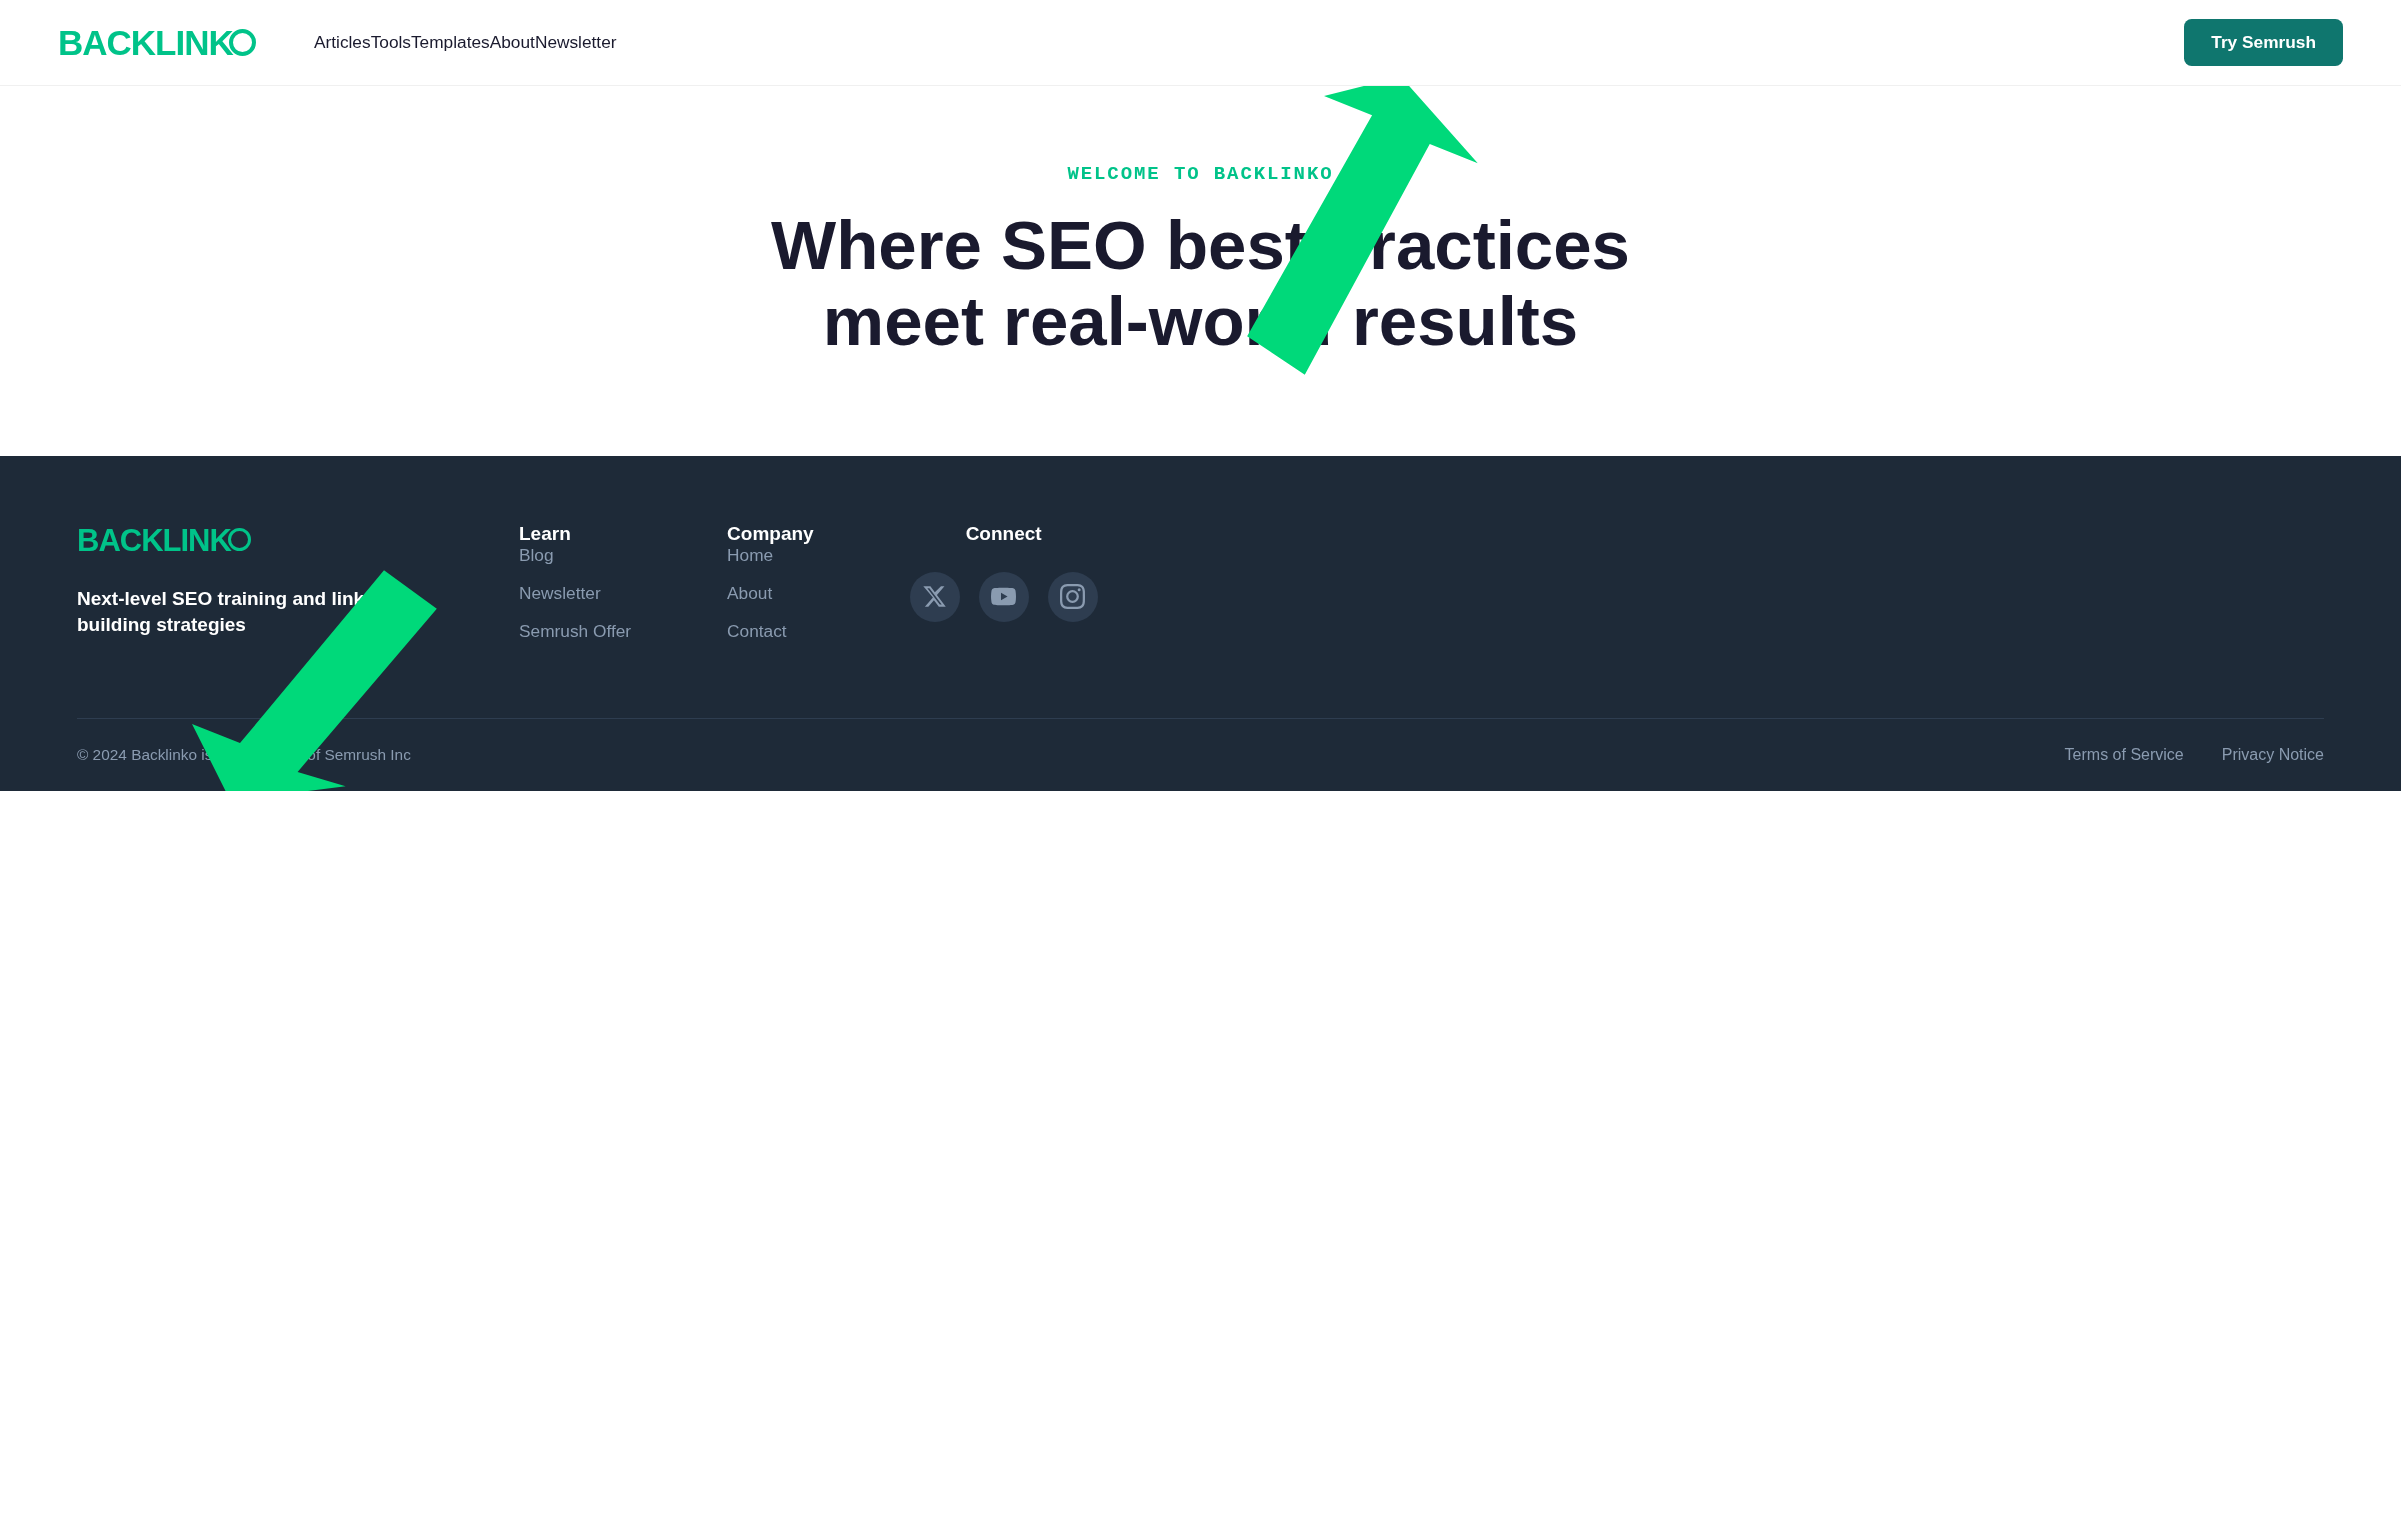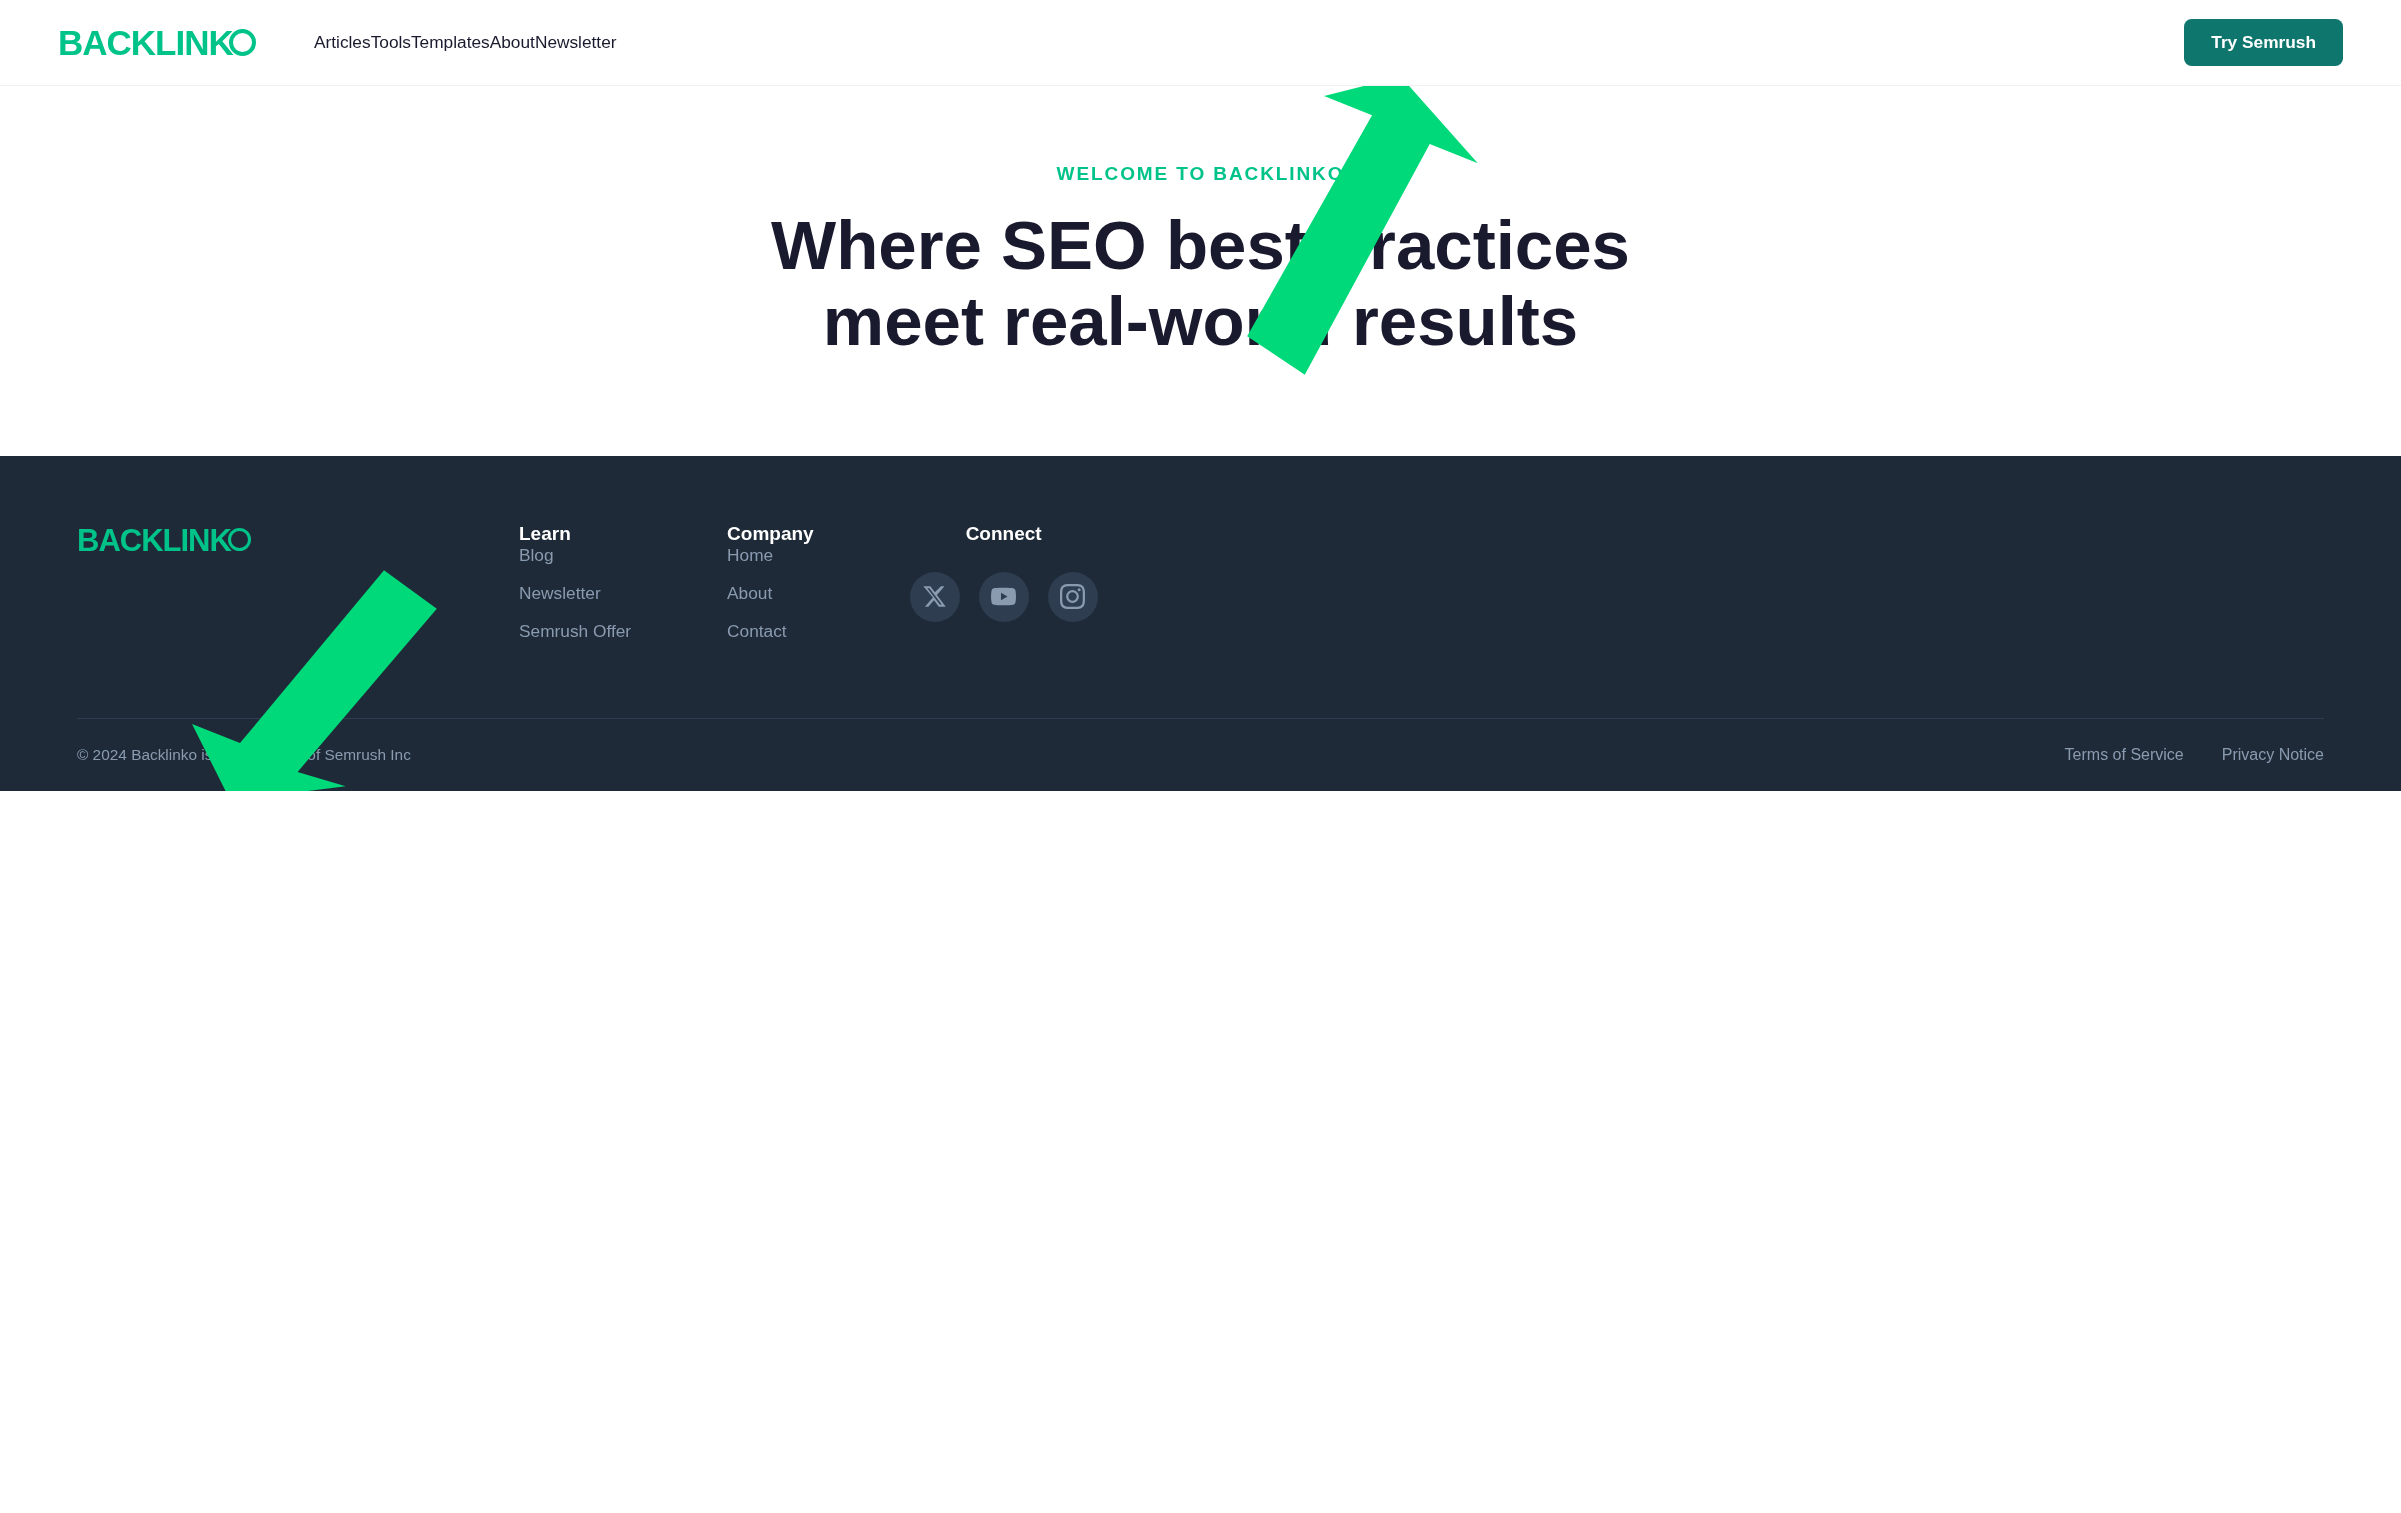--- a/index.html
+++ b/index.html
@@ -66,20 +66,21 @@
       position: relative;
       overflow: hidden;
     }
     .hero-eyebrow {
       color: #00c389;
       font-size: 19px;
       font-weight: 700;
       letter-spacing: 1.9px;
       text-transform: uppercase;
       margin-bottom: 23px;
+      font-family: Liberation Mono, monospace;
     }
     .hero-title {
       font-size: 69px;
       font-weight: 900;
       color: #1a1a2e;
       line-height: 1.1;
       max-width: 865px;
       margin: 0 auto;
     }
 
@@ -251,20 +252,21 @@
   <svg class="arrow-bottom-left" width="288" height="269" viewBox="0 0 300 280" fill="none" xmlns="http://www.w3.org/2000/svg">
     <polygon points="40,260 0,180 50,200 200,20 255,60 110,230 160,245" fill="#00d97a"></polygon>
   </svg>
 
   <div class="footer-main">
 
     <div class="footer-brand">
       <div class="footer-logo">
         <span>BACKLINK</span><span class="footer-logo-o"></span>
       </div>
+      <p class="footer-tagline">Next-level SEO training and link building strategies</p>
     </div>
 
     <div class="footer-cols">
 
       <div class="footer-col">
         <h4>Learn</h4>
         <a href="#">Blog</a>
         <a href="#">Newsletter</a>
         <a href="#">Semrush Offer</a>
       </div>

